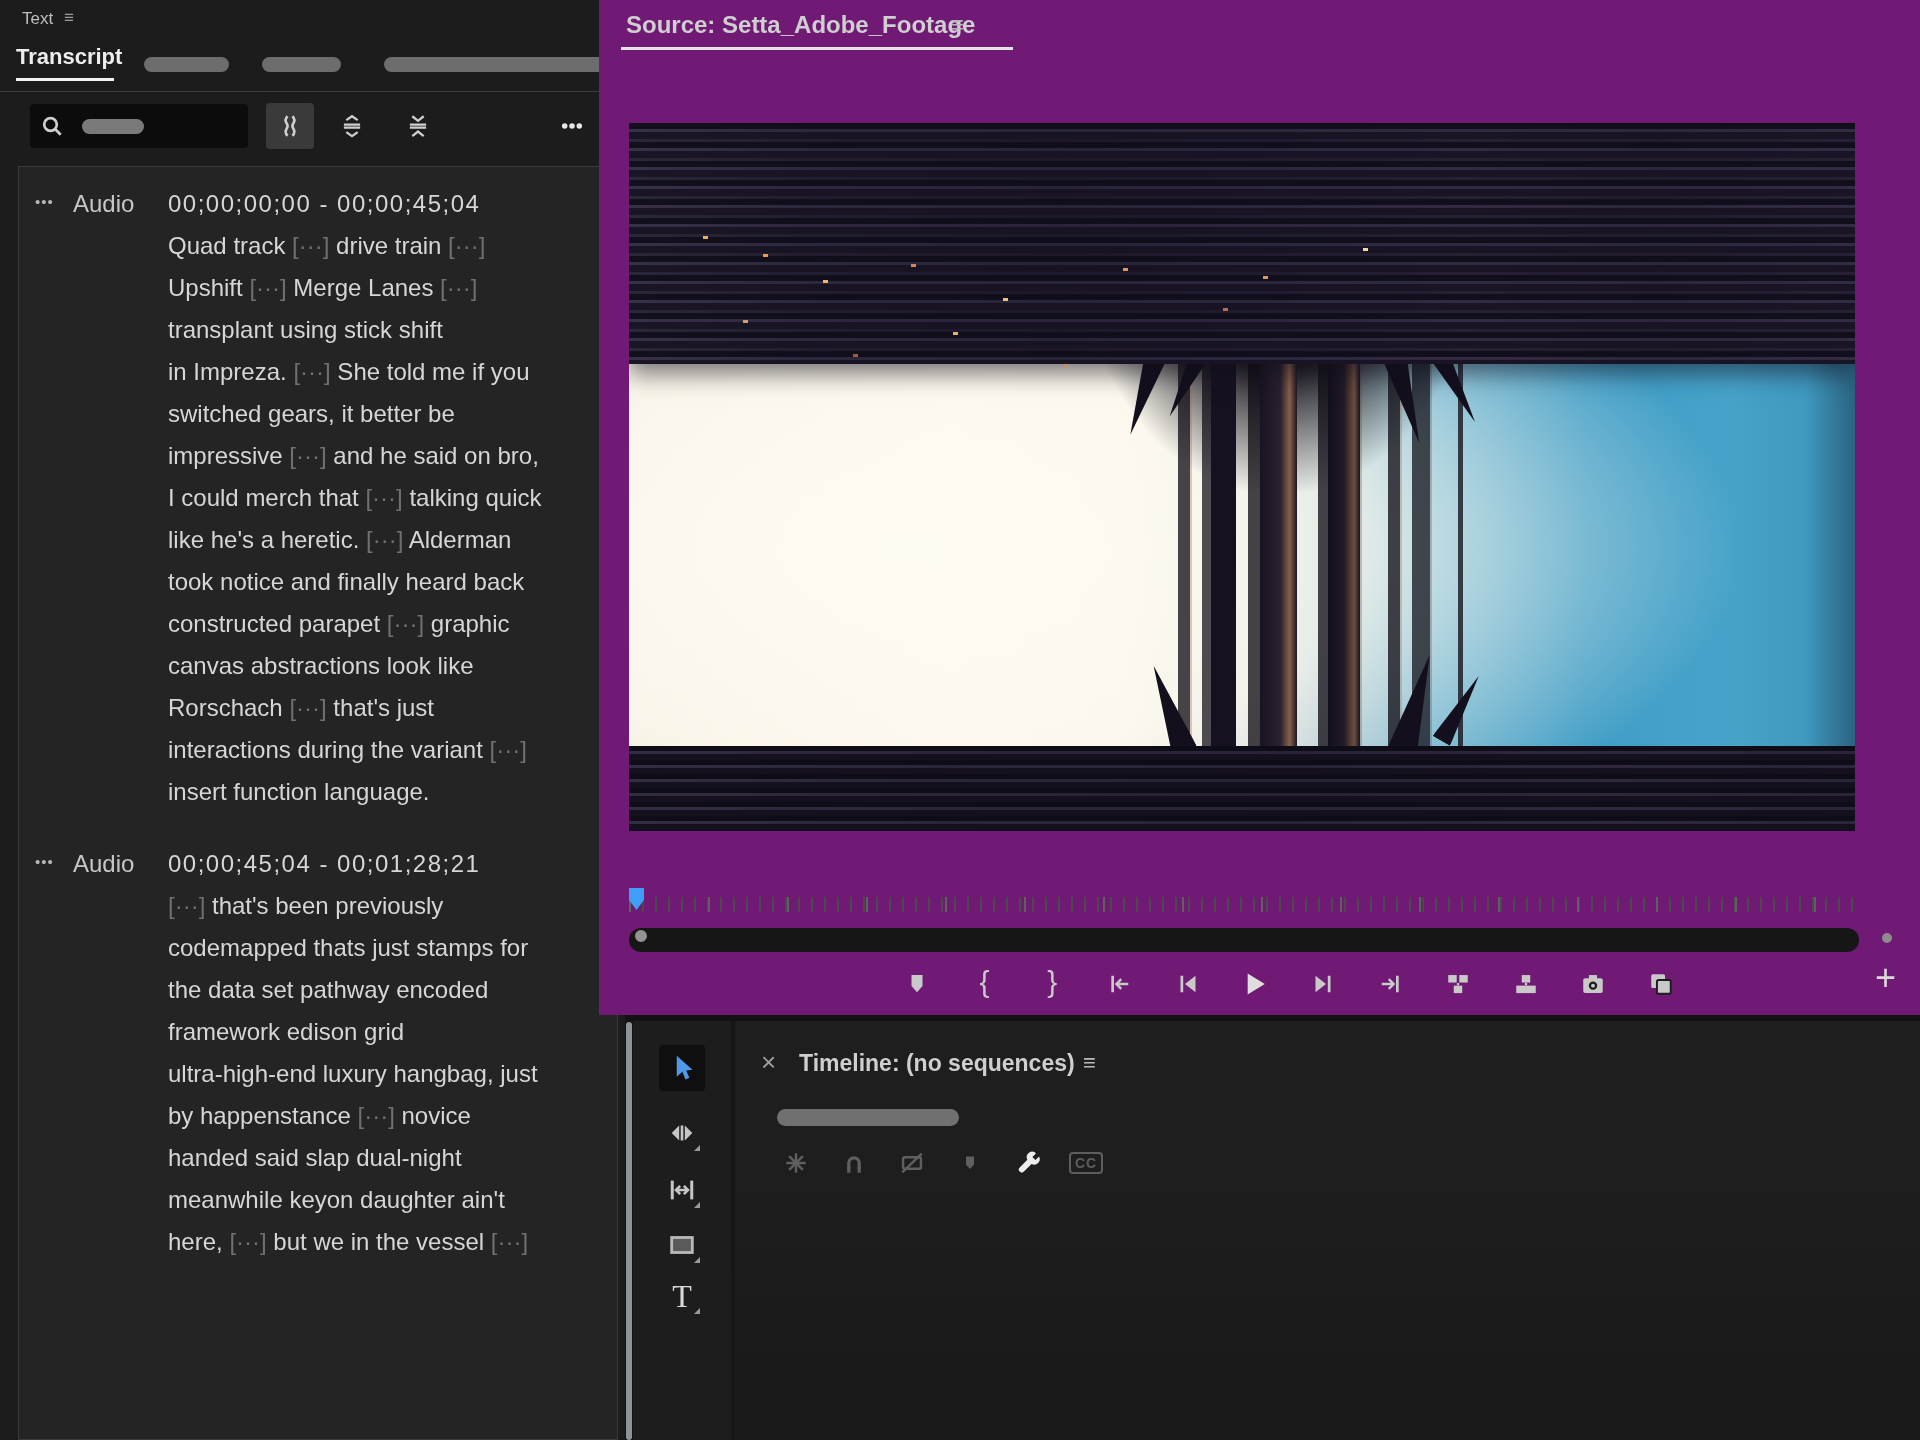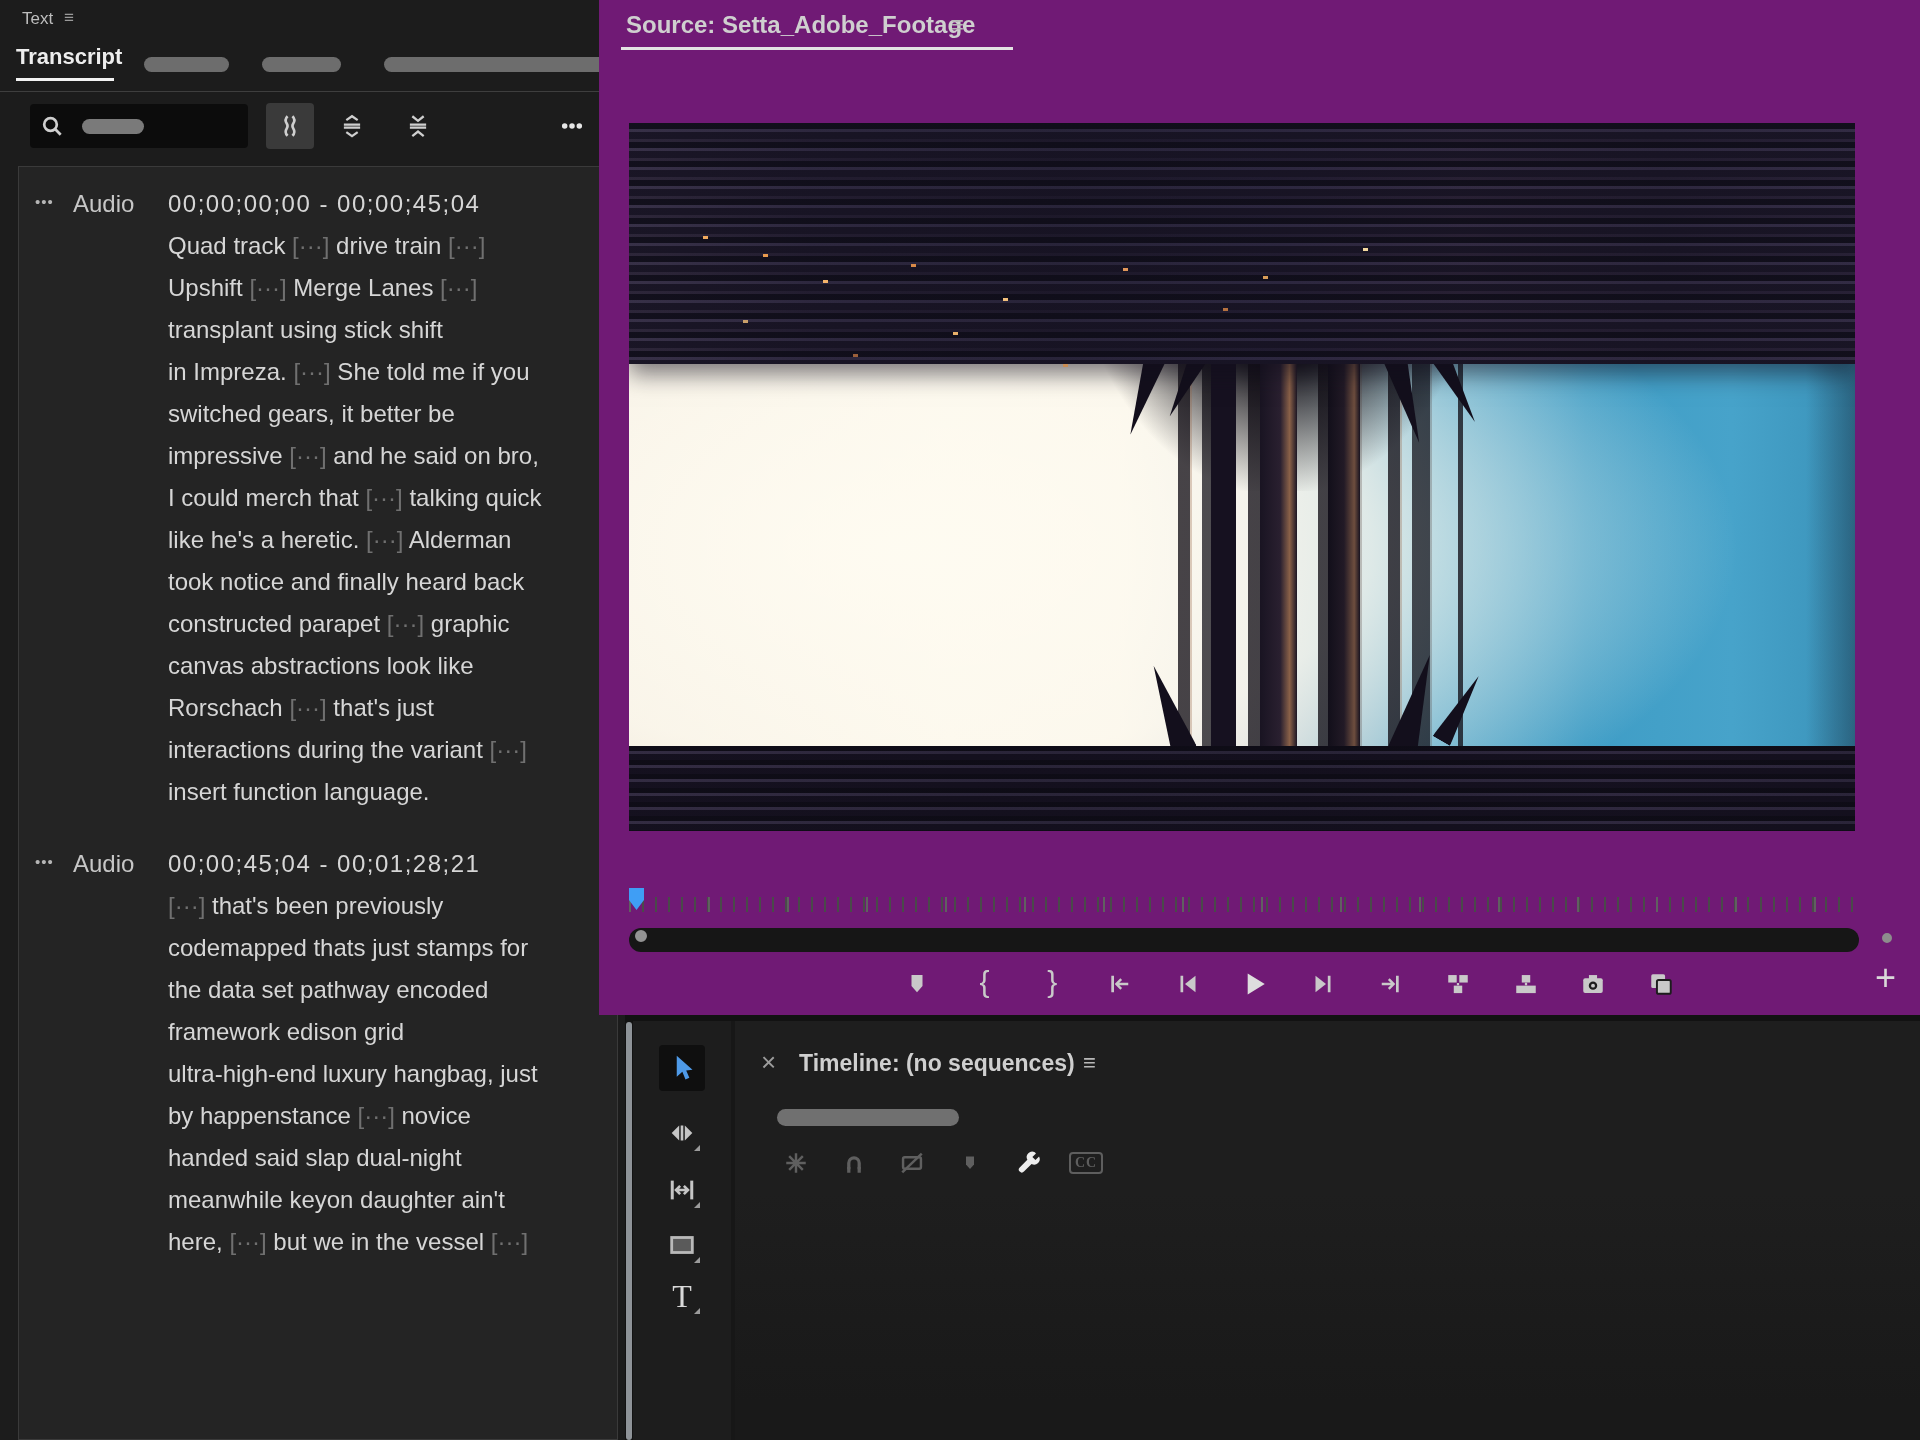--- a/index.html
+++ b/index.html
@@ -102,21 +102,21 @@
     border-left:6px solid transparent; border-bottom:6px solid #9b9b9b; }
   .type-glyph { font-family:"Liberation Serif", serif; font-size:32px; color:#d9d9d9; line-height:1; }
   .tools-split { position:absolute; left:731px; top:1021px; width:4px; bottom:0; background:#171717; }
 
   
   .timeline-panel { position:absolute; left:735px; top:1021px; right:0; bottom:0; background:#1e1e1e; }
   .tl-close { left:26px; top:28px; font-size:26px; color:#9c9c9c; line-height:1; }
   .tl-title { left:64px; top:29px; font-size:23px; font-weight:bold; color:#cfcfcf; }
   .tl-menu  { left:348px; top:29px; font-size:22px; color:#b8b8b8; }
   .tl-pill  { left:42px; top:88px; width:182px; height:17px; border-radius:9px; background:#707070; }
-  .tl-icons { left:40px; top:122px; display:flex; gap:16px;font-family:Liberation Serif, serif; }
+  .tl-icons { left:40px; top:122px; display:flex; gap:16px; }
   .tl-ic { width:42px; height:40px; display:flex; align-items:center; justify-content:center; color:#5f5f5f; }
   .tl-ic.bright { color:#ededed; }
   .cc-box { border:2px solid #5e5e5e; border-radius:4px; font-size:14px; font-weight:bold;
             padding:1px 4px; color:#5e5e5e; letter-spacing:1px; }
   .tl-body { left:0; top:172px; right:0; bottom:0; background:linear-gradient(#1e1e1e,#191919 85%); }
 </style>
 </head>
 <body>
 
 <div class="left-panel">

